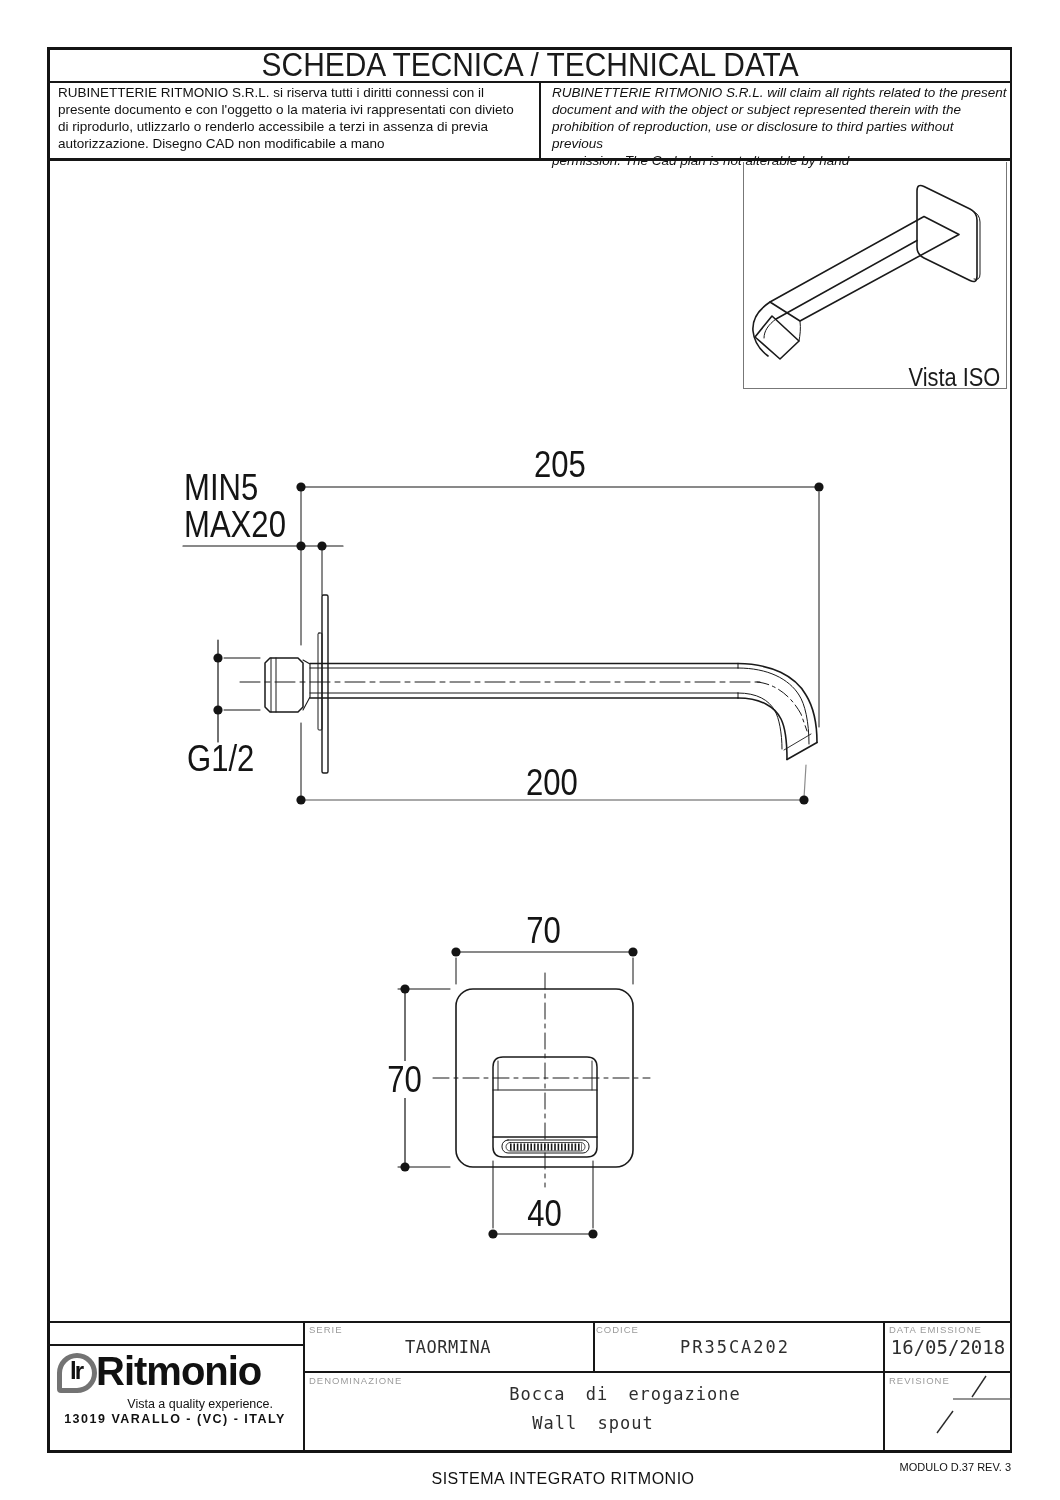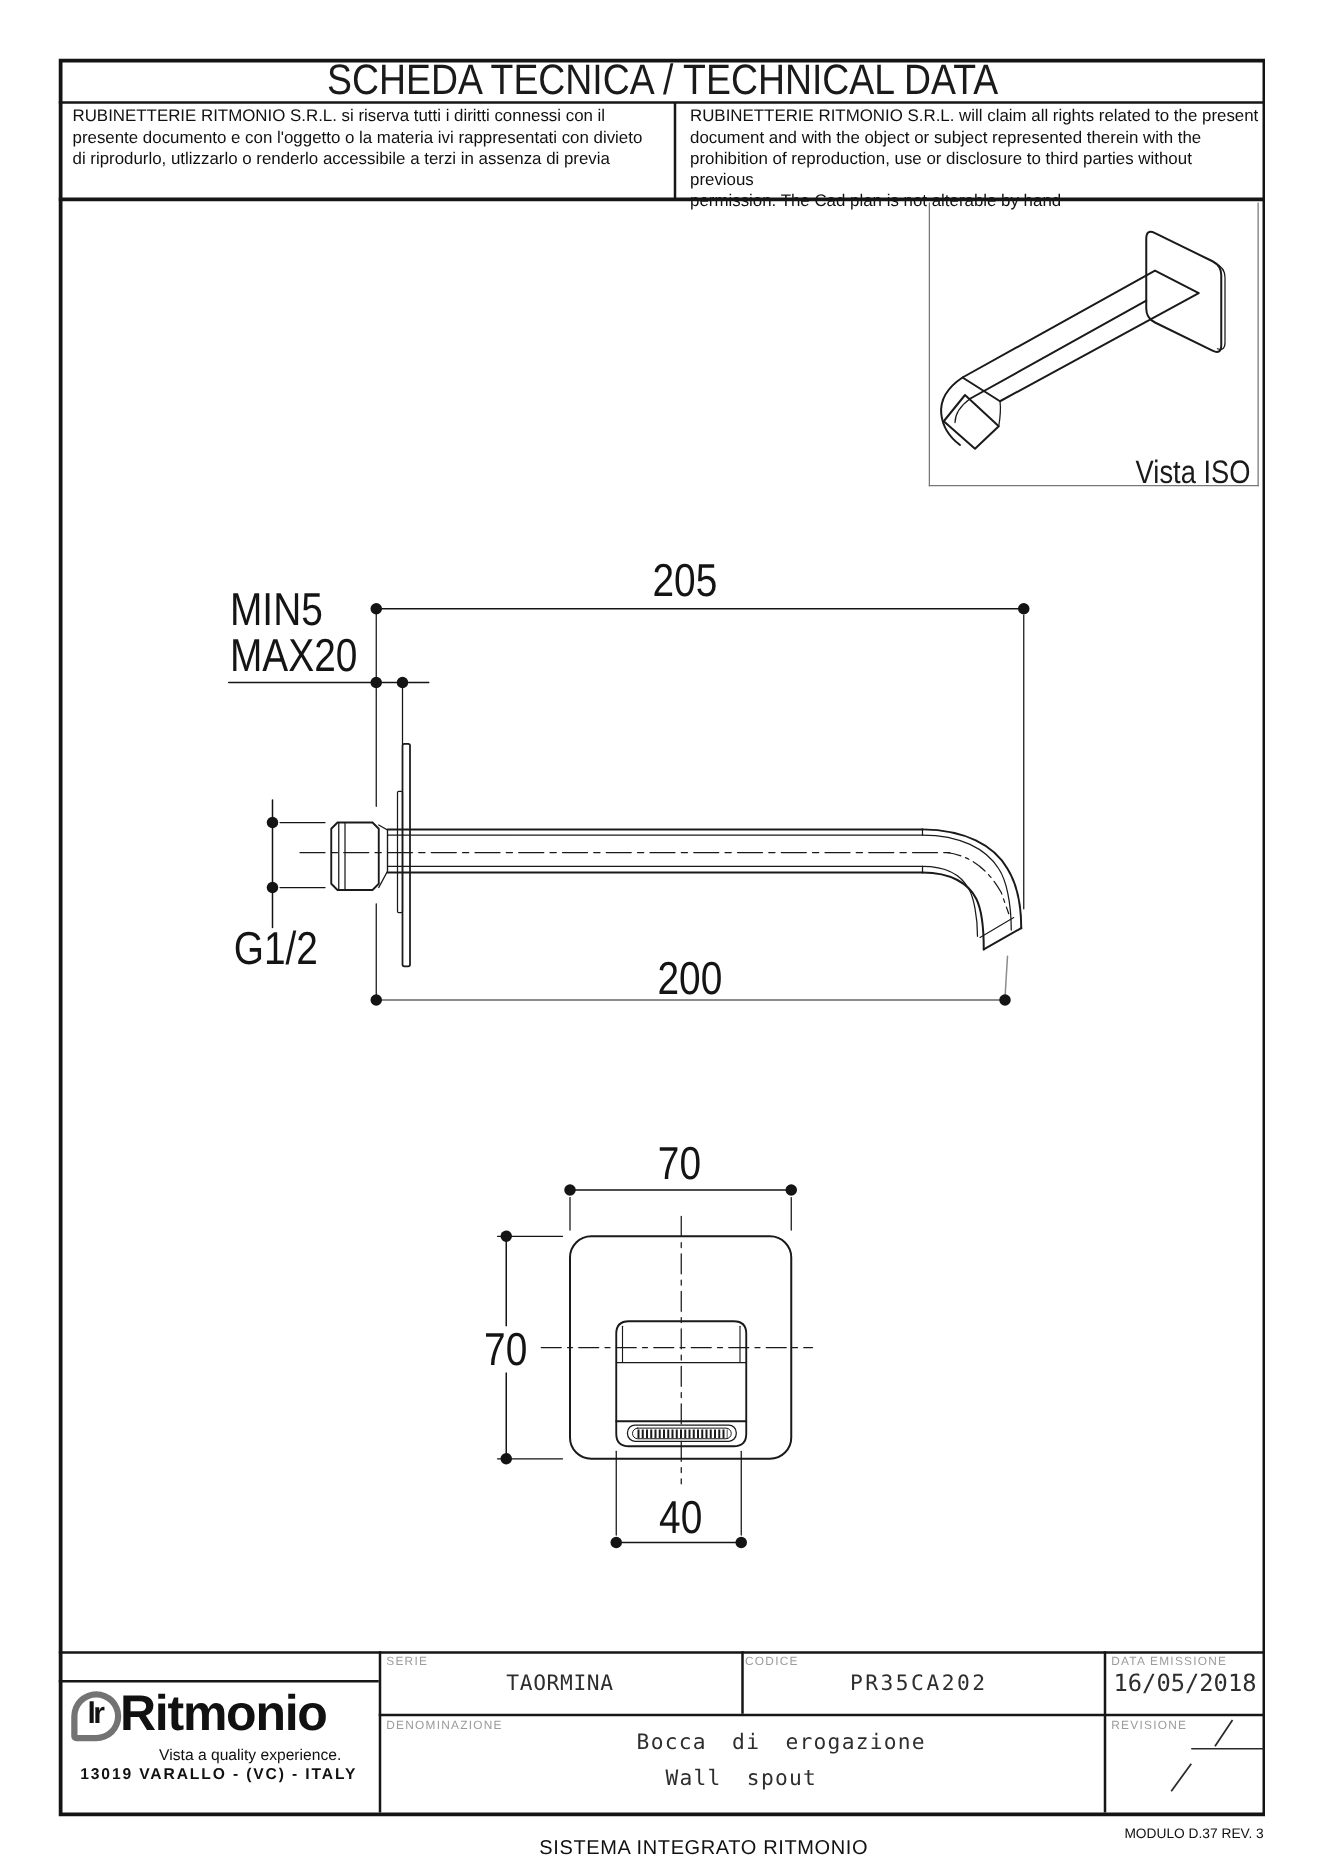--- a/index.html
+++ b/index.html
@@ -8,21 +8,21 @@
   .abs{position:absolute;}
   .hline{position:absolute;background:#161616;}
   .vline{position:absolute;background:#161616;}
   .sheet-border{position:absolute;left:47px;top:47px;width:966px;height:1406px;
         border:3px solid #141414;box-sizing:border-box;}
   .header-title{position:absolute;left:47px;top:48px;width:966px;height:33px;
         text-align:center;font-size:34px;line-height:33px;white-space:nowrap;}
   .header-title span{display:inline-block;transform:scaleX(.88);}
   .disc-col{position:absolute;top:84px;height:75px;font-size:13.5px;line-height:17px;color:#111;}
   .disc-it{left:58px;width:470px;}
-  .disc-en{left:552px;width:455px;}
+  .disc-en{left:552px;width:455px;font-style:italic;}
   .iso-box{position:absolute;left:743px;top:162px;width:264px;height:227px;
         border-left:1.5px solid #777;border-right:1.5px solid #777;border-bottom:1.5px solid #777;
         box-sizing:border-box;}
   .vista-label{position:absolute;left:850px;top:362px;width:150px;text-align:right;
         font-size:26px;white-space:nowrap;}
   .vista-label span{display:inline-block;transform:scaleX(.84);transform-origin:right center;}
   .dim{position:absolute;font-size:37px;line-height:1;white-space:nowrap;color:#141414;}
   .dim span{display:inline-block;transform:scaleX(.84);transform-origin:left center;}
   .dim.ctr{text-align:center;}
   .dim.ctr span{transform-origin:center;}
@@ -57,20 +57,21 @@
 
   <div class="header-title">
     <span>SCHEDA TECNICA / TECHNICAL DATA</span>
   </div>
   <div class="hline" style="left:47px;top:81px;width:966px;height:2px;"></div>
 
   <div class="disc-col disc-it">
     <div>RUBINETTERIE RITMONIO S.R.L. si riserva tutti i diritti connessi con il</div>
     <div>presente documento e con l'oggetto o la materia ivi rappresentati con divieto</div>
     <div>di riprodurlo, utlizzarlo o renderlo accessibile a terzi in assenza di previa</div>
+    <div>autorizzazione. Disegno CAD non modificabile a mano</div>
   </div>
   <div class="disc-col disc-en">
     <div>RUBINETTERIE RITMONIO S.R.L. will claim all rights related to the present</div>
     <div>document and with the object or subject represented therein with the</div>
     <div>prohibition  of reproduction, use or disclosure to third parties without previous</div>
     <div>permission.  The Cad plan is not alterable by hand</div>
   </div>
   <div class="vline" style="left:539px;top:82px;width:1.5px;height:77px;"></div>
   <div class="hline" style="left:47px;top:158px;width:966px;height:3px;"></div>
 
@@ -170,21 +171,21 @@
       <circle cx="593" cy="1234" r="4.6" stroke="none"></circle>
     </g>
 
     <g stroke="#2a2a2a" stroke-width="1.4">
       <line x1="972" y1="1397" x2="986" y2="1376"></line>
       <line x1="953" y1="1399" x2="1011" y2="1399" stroke-width="1.1"></line>
       <line x1="937" y1="1433" x2="953" y2="1411"></line>
     </g>
   </svg>
 
-  <div class="dim ctr" style="left:448px;top:446px;width:200px;text-align:center;"><span>205</span></div>
+  <div class="dim ctr" style="left:460px;top:446px;width:200px;text-align:center;"><span>205</span></div>
   <div class="dim" style="left:184px;top:469px;"><span>MIN5</span></div>
   <div class="dim" style="left:184px;top:506px;"><span>MAX20</span></div>
   <div class="dim" style="left:187px;top:740px;"><span>G1/2</span></div>
   <div class="dim ctr" style="left:452px;top:764px;width:200px;"><span>200</span></div>
   <div class="dim ctr" style="left:444px;top:912px;width:200px;"><span>70</span></div>
   <div class="dim ctr" style="left:374px;top:1061px;width:62px;"><span class="whitebg">70</span></div>
   <div class="dim ctr" style="left:445px;top:1195px;width:200px;"><span>40</span></div>
 
   <div class="hline" style="left:47px;top:1321px;width:966px;height:2px;"></div>
   <div class="hline" style="left:303px;top:1371px;width:710px;height:1.5px;"></div>

